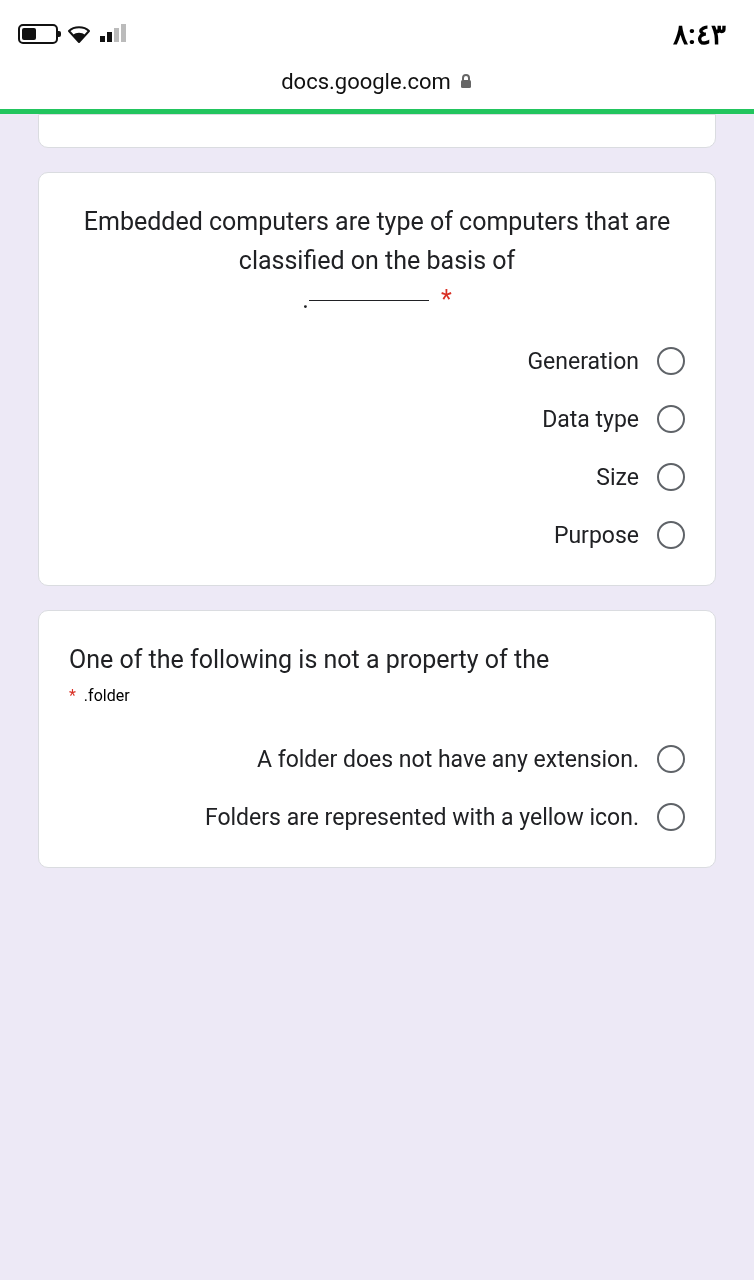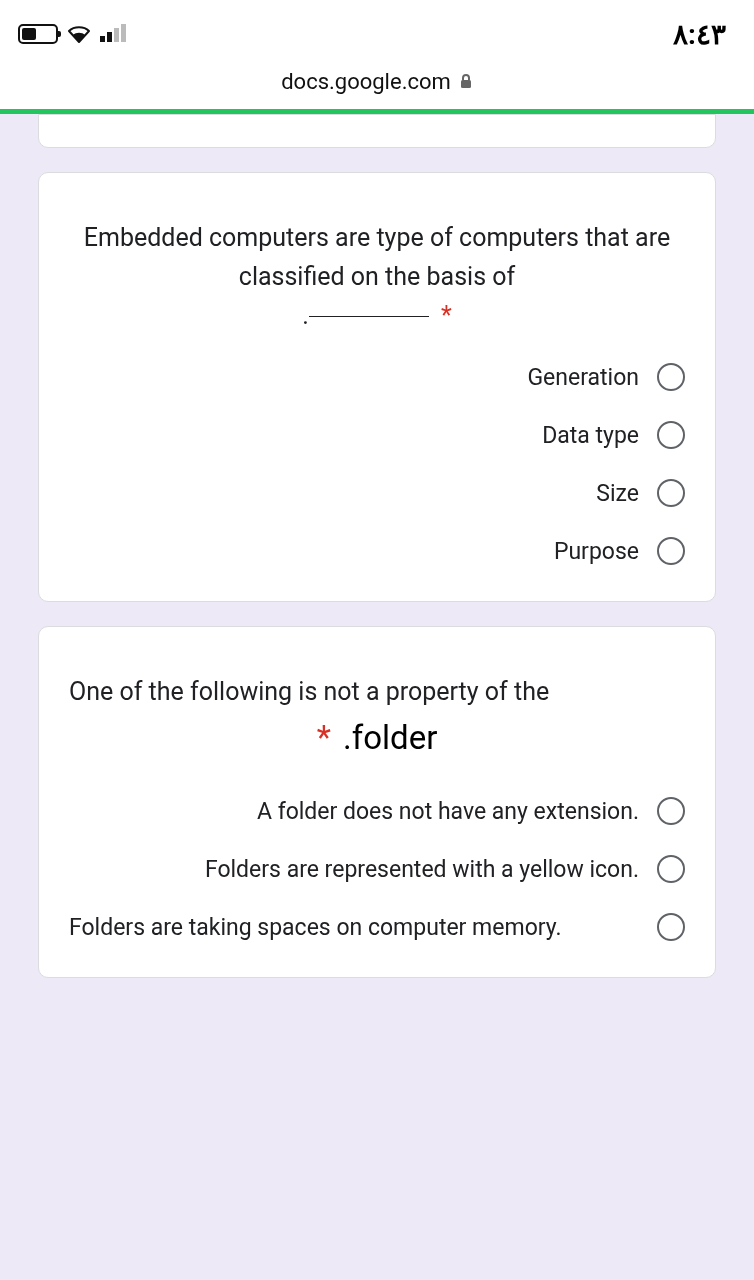--- a/index.html
+++ b/index.html
@@ -52,21 +52,21 @@
     background: #fff;
     border: 1px solid #dadce0;
     border-radius: 0 0 10px 10px;
     height: 34px;
     margin-bottom: 24px;
   }
   .card {
     background: #fff;
     border: 1px solid #dadce0;
     border-radius: 10px;
-    padding: 46px 30px 36px 30px;
+    padding: 30px 30px 36px 30px;
     margin-bottom: 24px;
   }
   .question {
     font-size: 25px;
     color: #202124;
     line-height: 1.55;
     text-align: right;
     direction: rtl;
     margin-bottom: 28px;
   }
@@ -97,22 +97,22 @@
     border-radius: 50%;
     flex-shrink: 0;
   }
   .q2-text {
     font-size: 25px;
     color: #202124;
     line-height: 1.55;
     margin-bottom: 6px;
   }
   .q2-suffix {
-    font-size: 33px;
-    text-align: center;
+    font-size: 16px;
+    text-align: left;
     margin-bottom: 40px;
   }
   .q2-suffix .req { margin-right: 4px; }
 </style>
 </head>
 <body>
 
 <div class="status-bar">
   <div class="status-left">
     <span class="battery-icon">
@@ -185,20 +185,16 @@
     </div>
     <div class="options">
       <label class="option">
         <span class="radio"></span>
         <span class="label">A folder does not have any extension.</span>
       </label>
       <label class="option">
         <span class="radio"></span>
         <span class="label">Folders are represented with a yellow icon.</span>
       </label>
-      <label class="option">
-        <span class="radio"></span>
-        <span class="label left-align">Folders are taking spaces on computer memory.</span>
-      </label>
     </div>
   </div>
 
 </div>
 
 </body></html>

